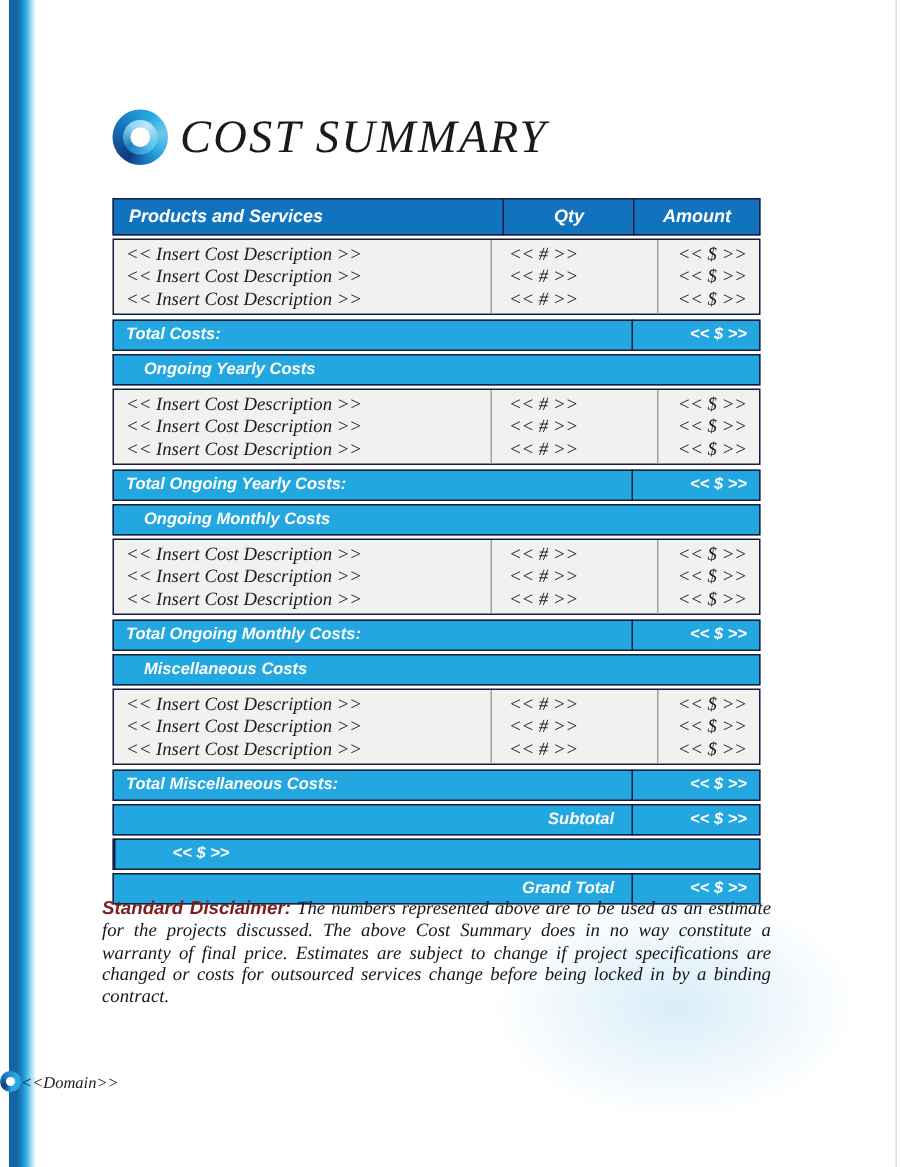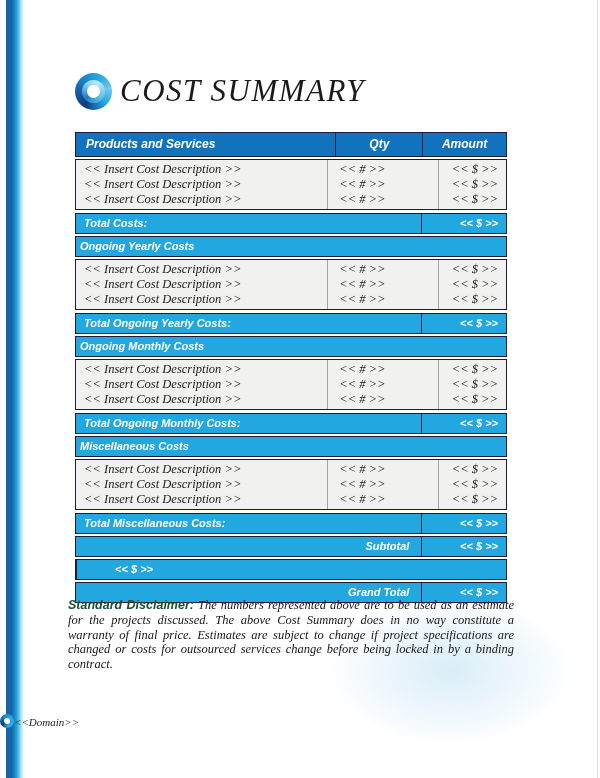--- a/index.html
+++ b/index.html
@@ -99,32 +99,32 @@
   }
   .cyan-row .tlabel.align-right{text-align:right;padding-right:12px;}
   .cyan-row .tamount{
     box-sizing:border-box;width:85px;
     border-left:1px solid var(--border-navy);
     color:#ffffff;font-weight:bold;font-size:11px;line-height:21px;
     text-align:right;padding-right:8px;
   }
   .section-row{background:var(--accent-cyan);height:21px;align-items:center;}
   .section-row .slabel{
-    color:#ffffff;font-weight:bold;font-size:11px;line-height:21px;padding-left:4px;
+    color:#ffffff;font-weight:bold;font-size:11px;line-height:21px;padding-left:20px;
   }
   
   .disclaimer{
     position:absolute;left:68px;top:598px;width:446px;
     font-family:"Liberation Serif", serif;
     font-size:12.5px;line-height:14.8px;color:#161616;
     text-align:justify;
   }
   .disclaimer .dlabel{
     font-family:"Liberation Sans", sans-serif;
-    font-weight:bold;font-size:12.5px;color:#14532d;
+    font-weight:bold;font-size:12.5px;color:#7f1d1d;
   }
   
   .doc-footer{
     position:absolute;left:0;right:0;top:714px;
     display:flex;flex-direction:row;align-items:center;
   }
   .footer-donut{
     position:relative;width:14px;height:14px;border-radius:50%;
     background:conic-gradient(from 230deg, #123a7a 0deg, #1a7fc0 90deg, #29abe2 180deg, #29abe2 300deg, #123a7a 360deg);
   }

